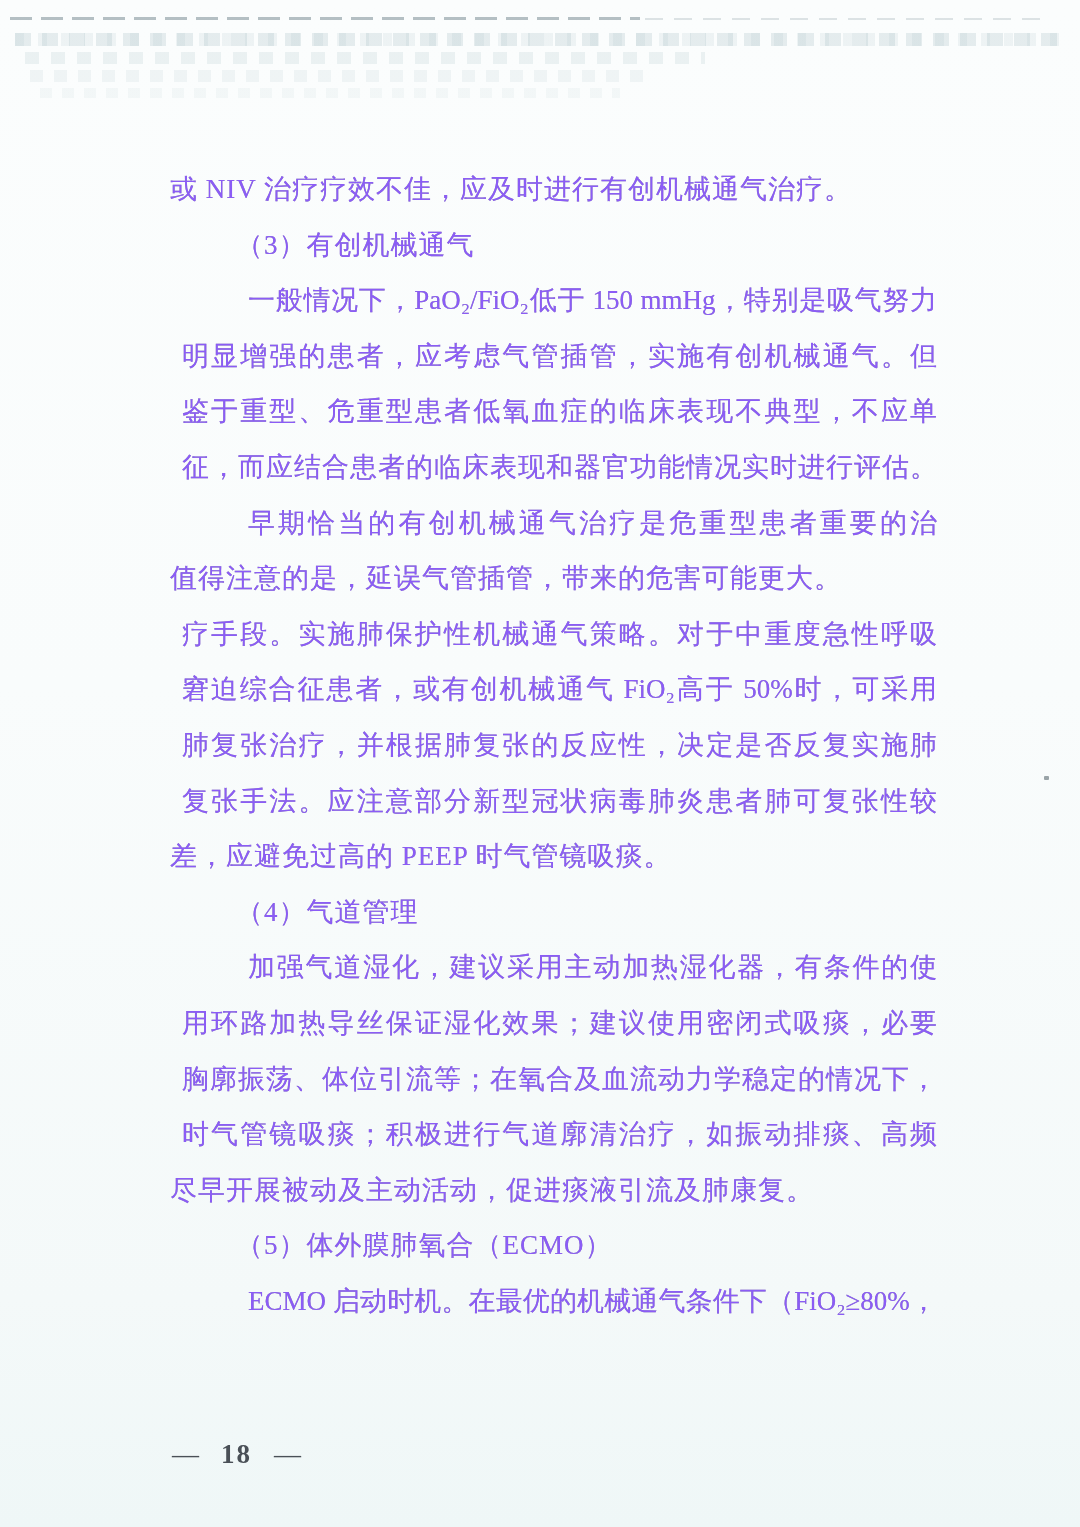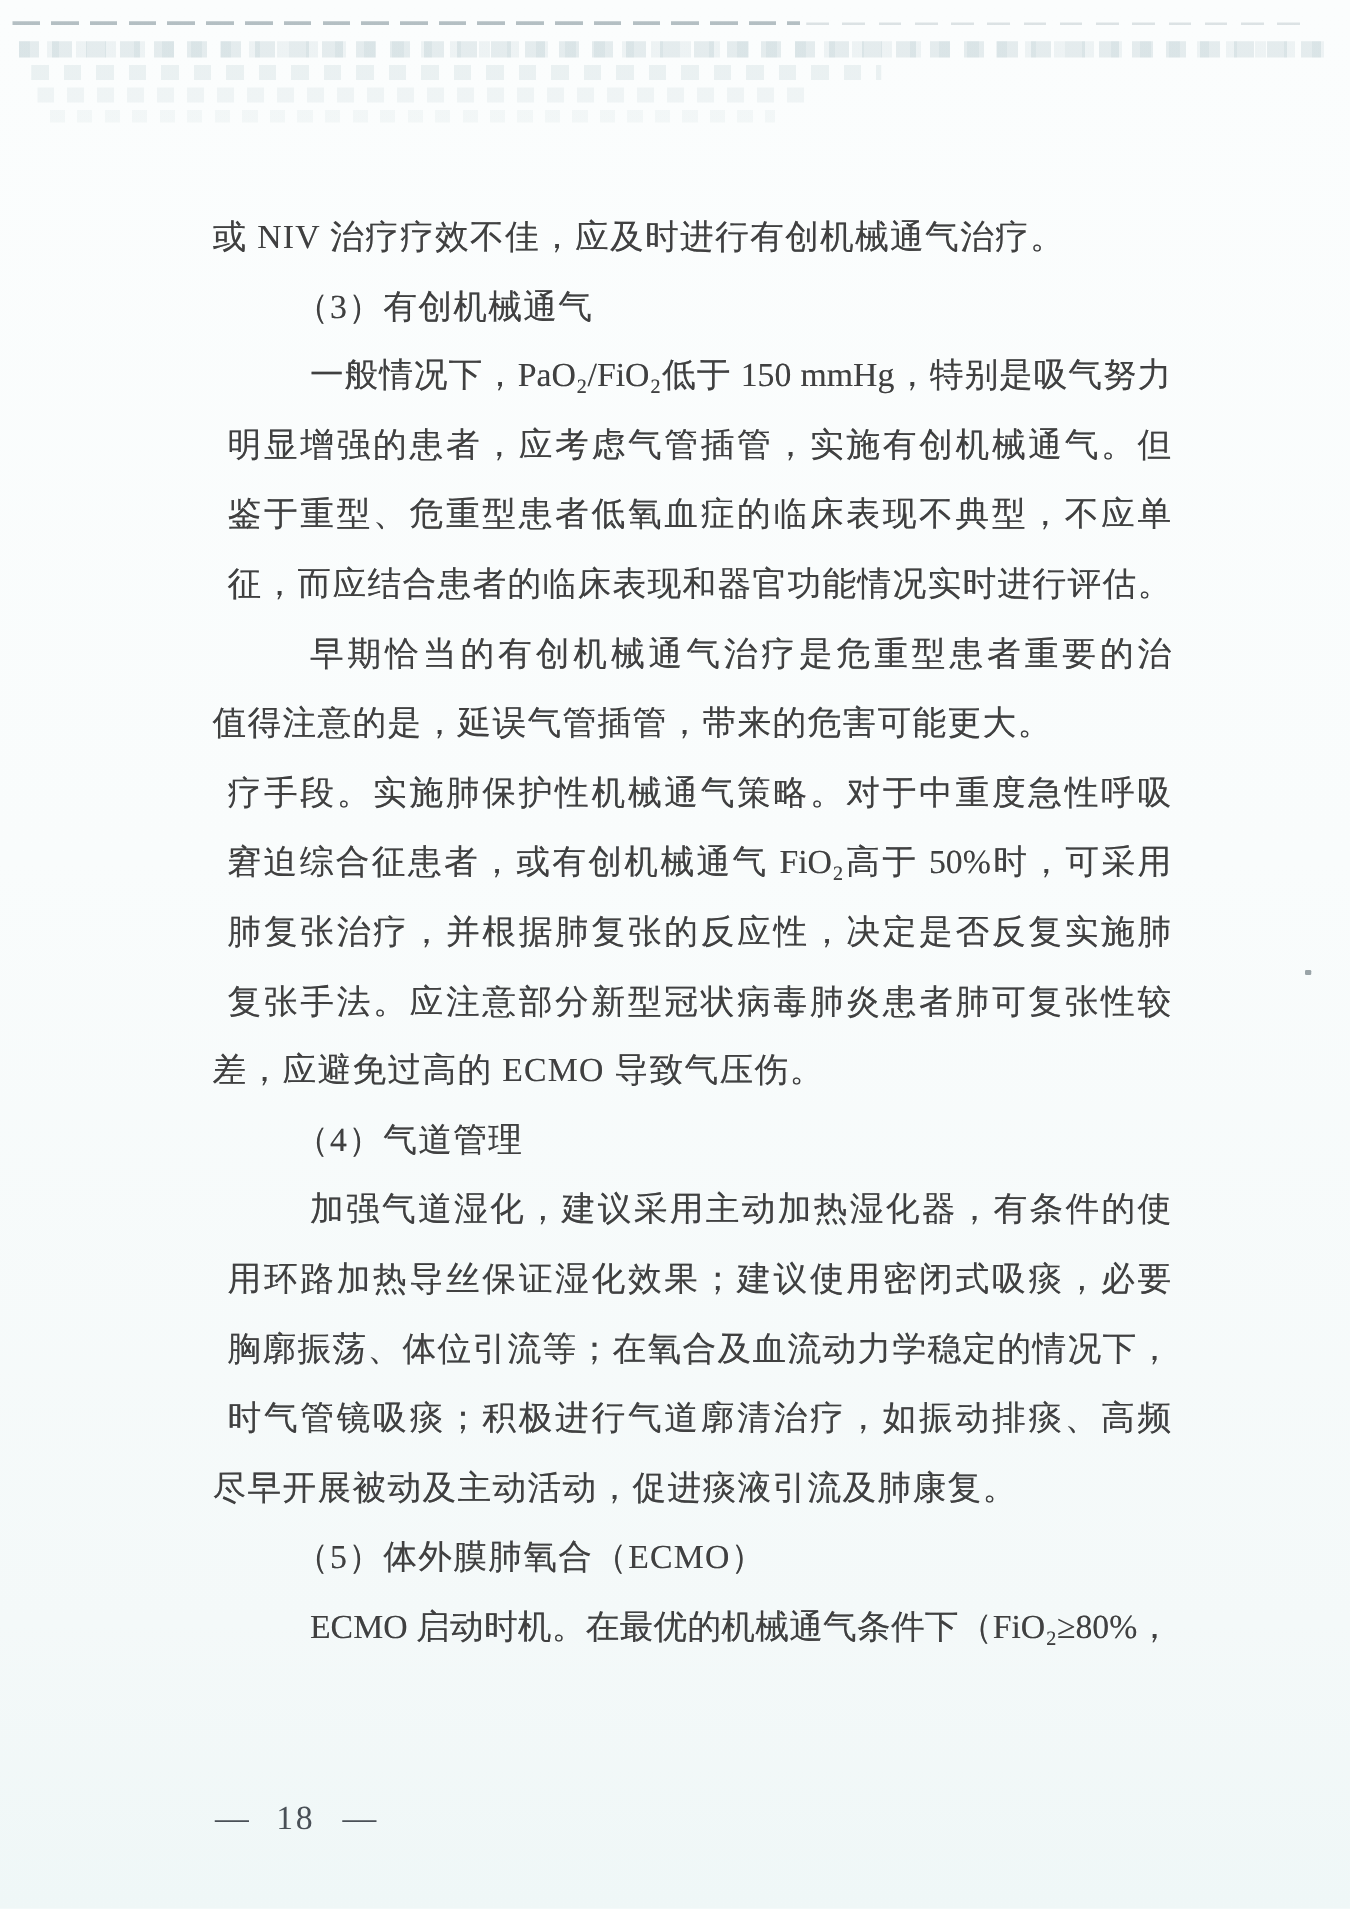--- a/index.html
+++ b/index.html
@@ -61,21 +61,21 @@
     left: 170px;
     top: 162px;
     width: 767px;
   }
   .line {
     height: 55.6px;
     line-height: 55.6px;
     font-size: 27px;
     letter-spacing: 1px;
     white-space: pre;
-    color: #404040;
+    color: #8b5cf6;
     text-shadow: 0 0 0.4px rgba(74,80,87,0.55);
   }
   .line.justify {
     letter-spacing: 0;
     white-space: normal;
     text-align: justify;
     text-align-last: justify;
     margin-left: 12px;
   }
   .line.indent {
@@ -88,21 +88,21 @@
     left: 172px;
     top: 1427px;
     height: 54px;
     line-height: 54px;
     font-size: 27px;
     color: #4a5057;
     display: flex;
     align-items: center;
   }
   .footer .dash { letter-spacing: 0; }
-  .footer .num { margin: 0 22px; letter-spacing: 2px; }
+  .footer .num { margin: 0 22px; letter-spacing: 2px; font-weight: bold; }
 </style>
 </head>
 <body>
 
 <div class="artifacts">
   <div class="a a1"></div>
   <div class="a a2"></div>
   <div class="a a3"></div>
   <div class="a a4"></div>
   <div class="a a5"></div>
@@ -116,21 +116,21 @@
     <div class="line justify indent">一般情况下，PaO₂/FiO₂低于 150 mmHg，特别是吸气努力</div>
     <div class="line justify">明显增强的患者，应考虑气管插管，实施有创机械通气。但</div>
     <div class="line justify">鉴于重型、危重型患者低氧血症的临床表现不典型，不应单</div>
     <div class="line justify">征，而应结合患者的临床表现和器官功能情况实时进行评估。</div>
     <div class="line justify indent">早期恰当的有创机械通气治疗是危重型患者重要的治</div>
     <div class="line">值得注意的是，延误气管插管，带来的危害可能更大。</div>
     <div class="line justify">疗手段。实施肺保护性机械通气策略。对于中重度急性呼吸</div>
     <div class="line justify">窘迫综合征患者，或有创机械通气 FiO₂高于 50%时，可采用</div>
     <div class="line justify">肺复张治疗，并根据肺复张的反应性，决定是否反复实施肺</div>
     <div class="line justify">复张手法。应注意部分新型冠状病毒肺炎患者肺可复张性较</div>
-    <div class="line">差，应避免过高的 ECMO 导致气压伤。</div>
+    <div class="line">差，应避免过高的 PEEP 时气管镜吸痰。</div>
     <div class="line indent">（4）气道管理</div>
     <div class="line justify indent">加强气道湿化，建议采用主动加热湿化器，有条件的使</div>
     <div class="line justify">用环路加热导丝保证湿化效果；建议使用密闭式吸痰，必要</div>
     <div class="line justify">胸廓振荡、体位引流等；在氧合及血流动力学稳定的情况下，</div>
     <div class="line justify">时气管镜吸痰；积极进行气道廓清治疗，如振动排痰、高频</div>
     <div class="line">尽早开展被动及主动活动，促进痰液引流及肺康复。</div>
     <div class="line indent">（5）体外膜肺氧合（ECMO）</div>
     <div class="line justify indent">ECMO 启动时机。在最优的机械通气条件下（FiO₂≥80%，</div>
   </main>
 

